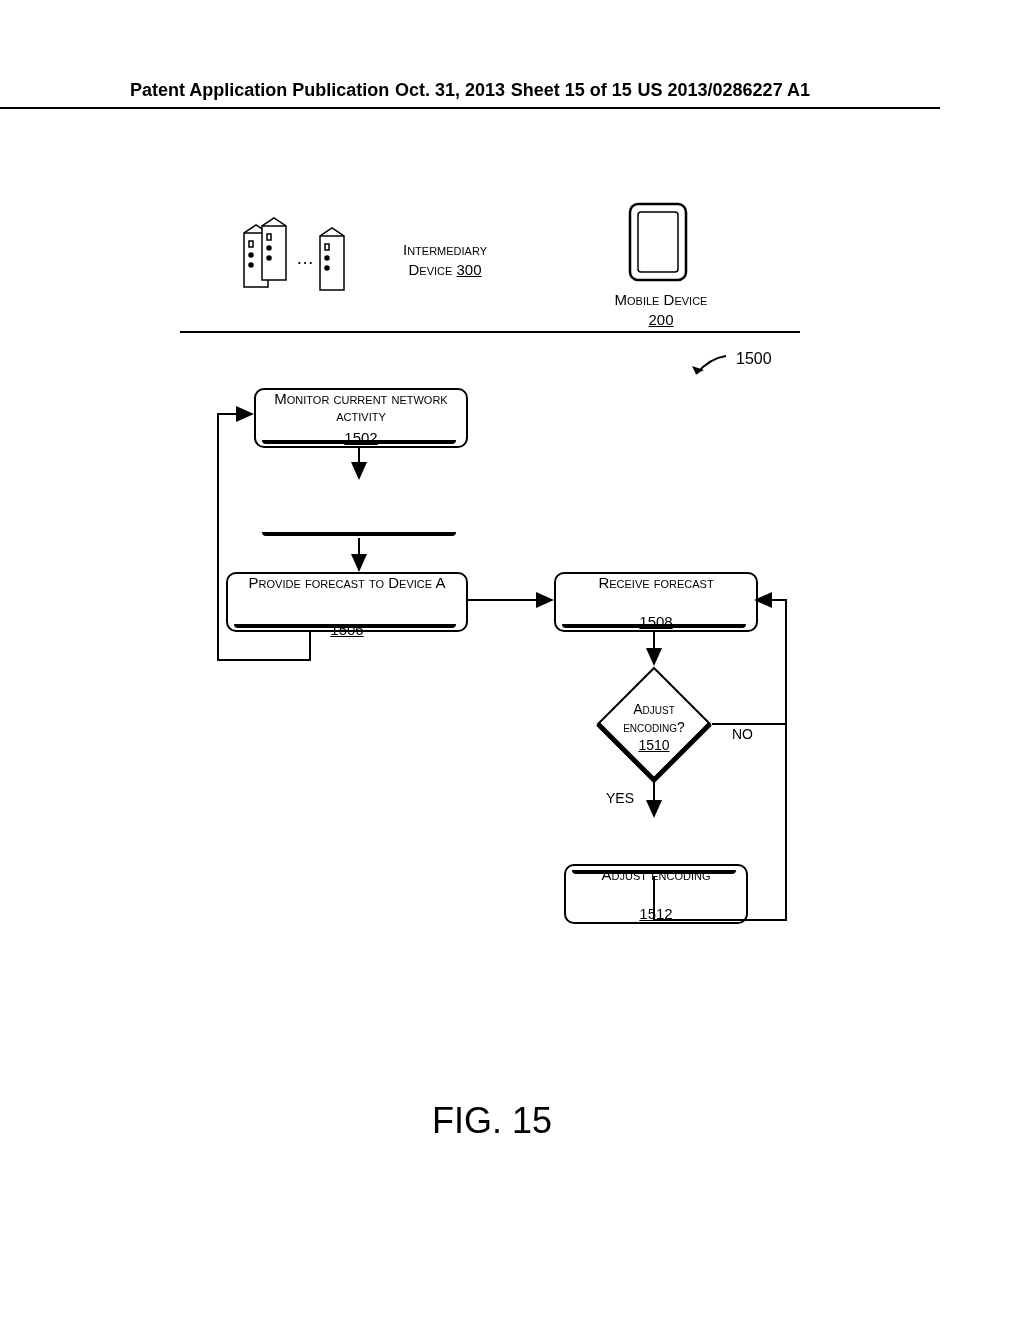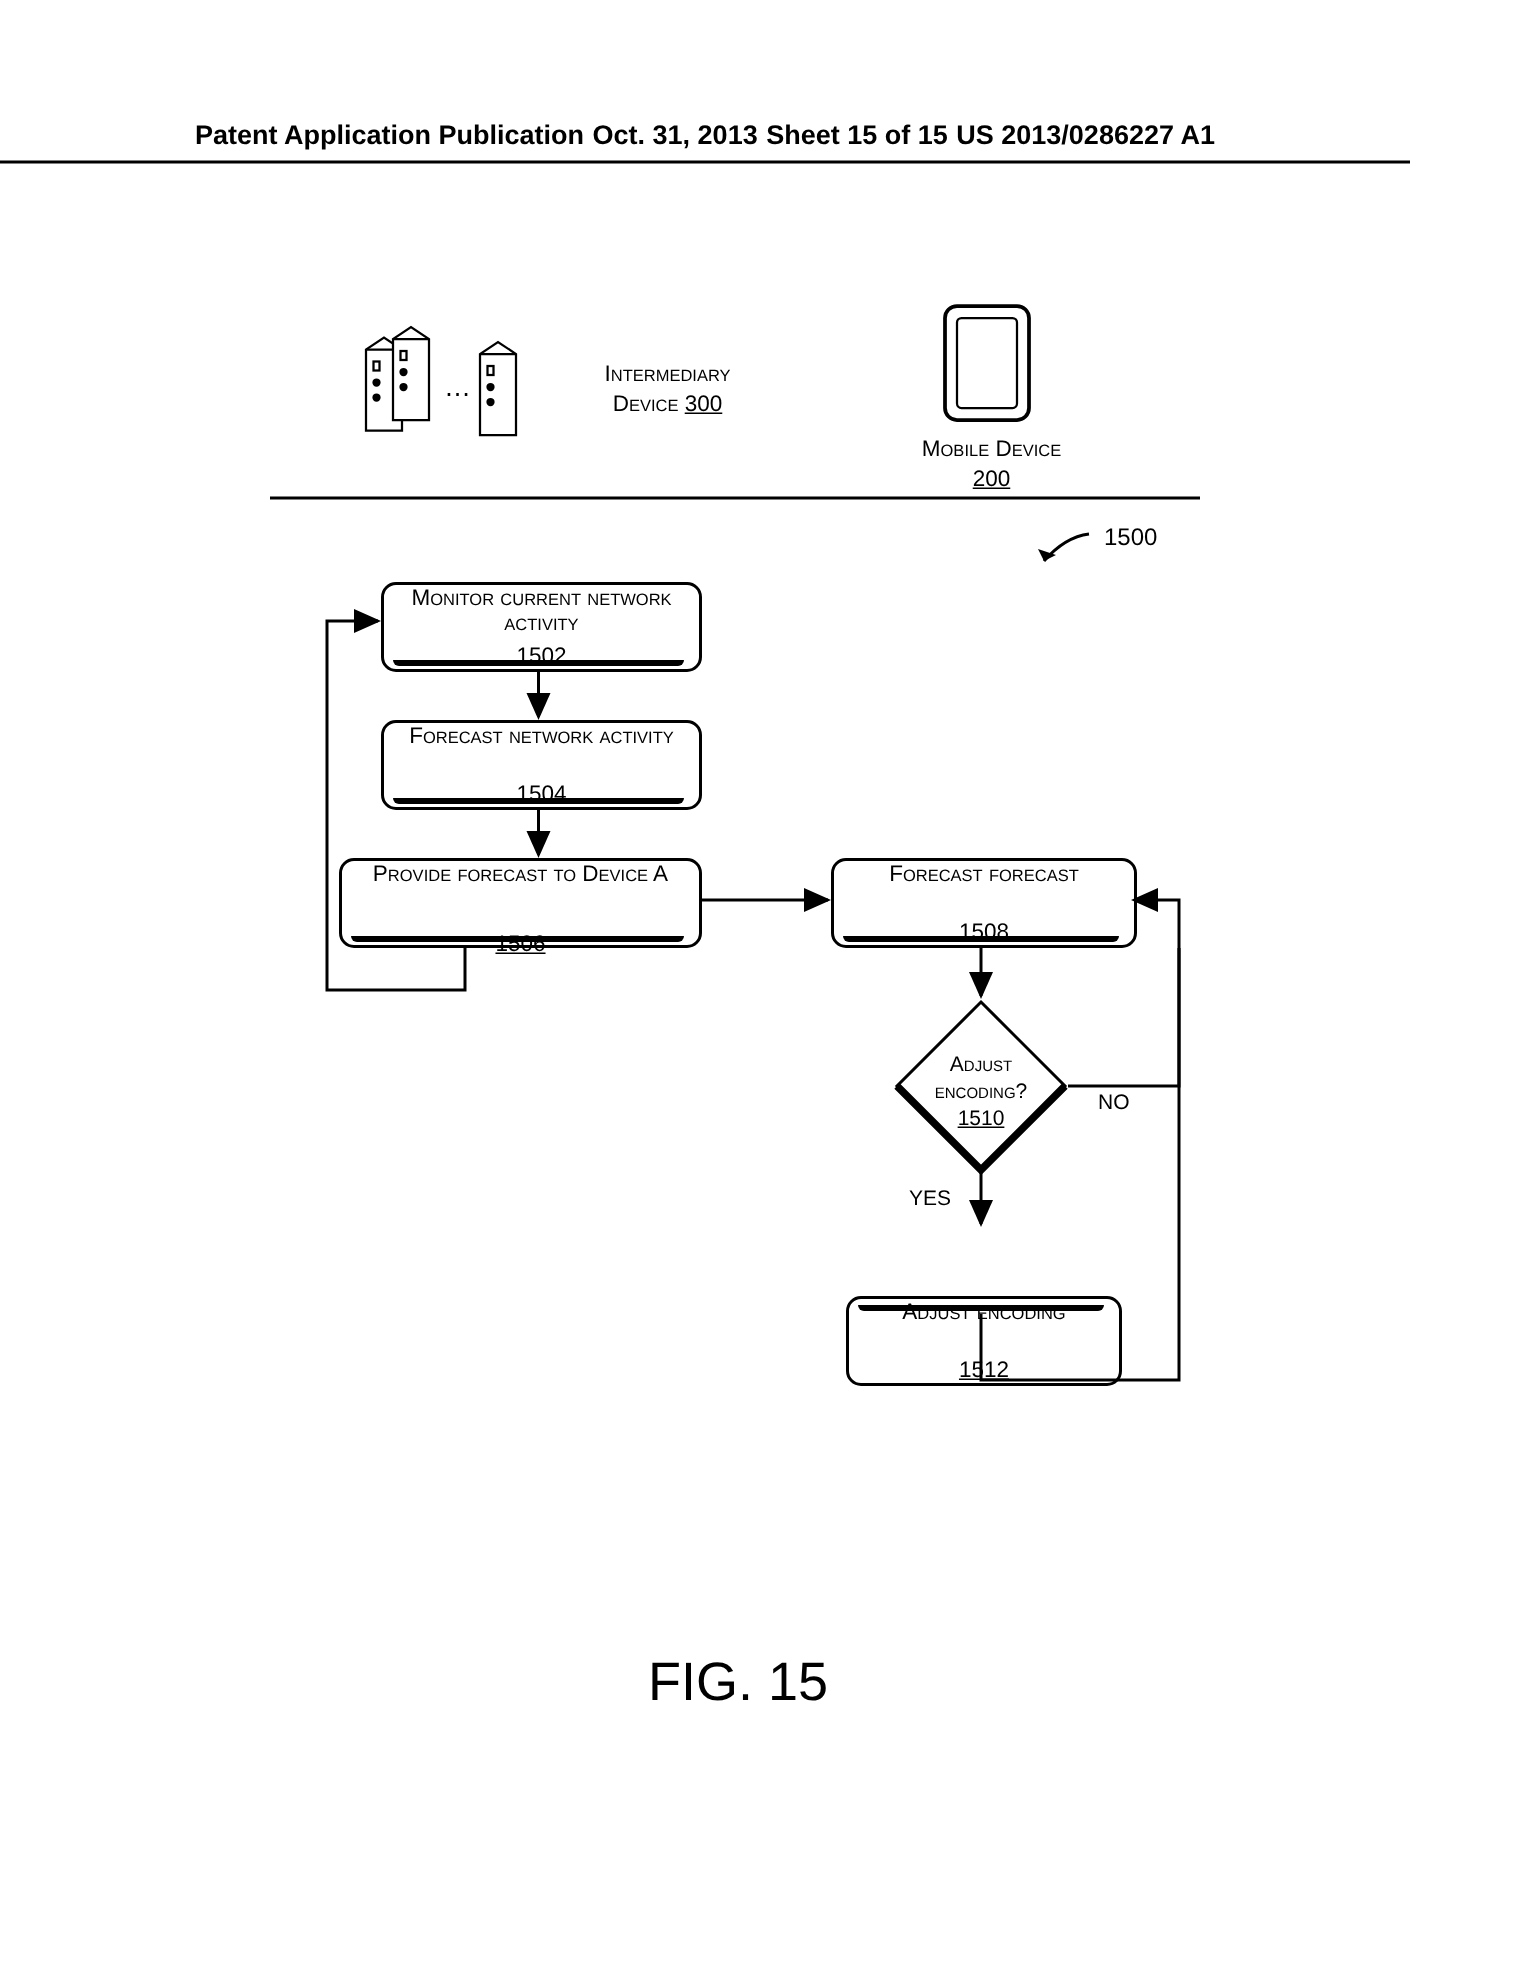--- a/index.html
+++ b/index.html
@@ -163,34 +163,30 @@
     <polygon points="6,22 2,14 14,18" fill="#000"></polygon>
   </svg>
   <span class="plain" style="left:736px; top:350px; font-size:16px;">1500</span>
 
   <div class="box" style="left:254px; top:388px; width:210px; height:56px;">
     <span>Monitor current network activity</span>
     <span class="num">1502</span>
   </div>
   <div class="underbar" style="left:262px; top:440px; width:194px;"></div>
 
-  <div class="box" style="left:254px; top:480px; width:210px; height:56px;">
-    <span>Forecast network activity</span>
-    <span class="num">1504</span>
-  </div>
   <div class="underbar" style="left:262px; top:532px; width:194px;"></div>
 
   <div class="box" style="left:226px; top:572px; width:238px; height:56px;gap:30px;">
     <span>Provide forecast to Device A</span>
     <span class="num">1506</span>
   </div>
   <div class="underbar" style="left:234px; top:624px; width:222px;"></div>
 
   <div class="box" style="left:554px; top:572px; width:200px; height:56px;">
-    <span>Forecast forecast</span>
+    <span>Receive forecast</span>
     <span class="num">1508</span>
   </div>
   <div class="underbar" style="left:562px; top:624px; width:184px;"></div>
 
   <div class="diamond" style="left:594px; top:664px;">
     <svg width="120" height="120">
       <polygon points="60,4 116,60 60,116 4,60" fill="#fff" stroke="#000" stroke-width="2"></polygon>
       <polyline points="4,60 60,116 116,60" fill="none" stroke="#000" stroke-width="5"></polyline>
     </svg>
     <div class="dlabel">

